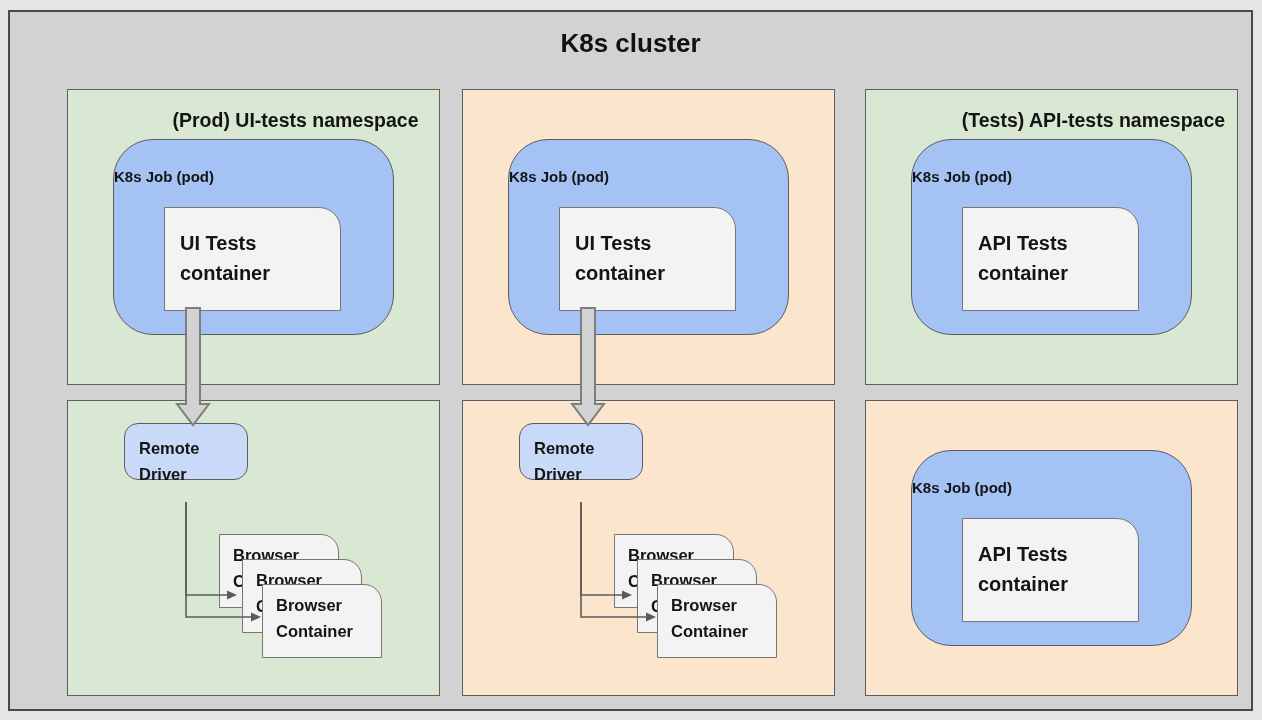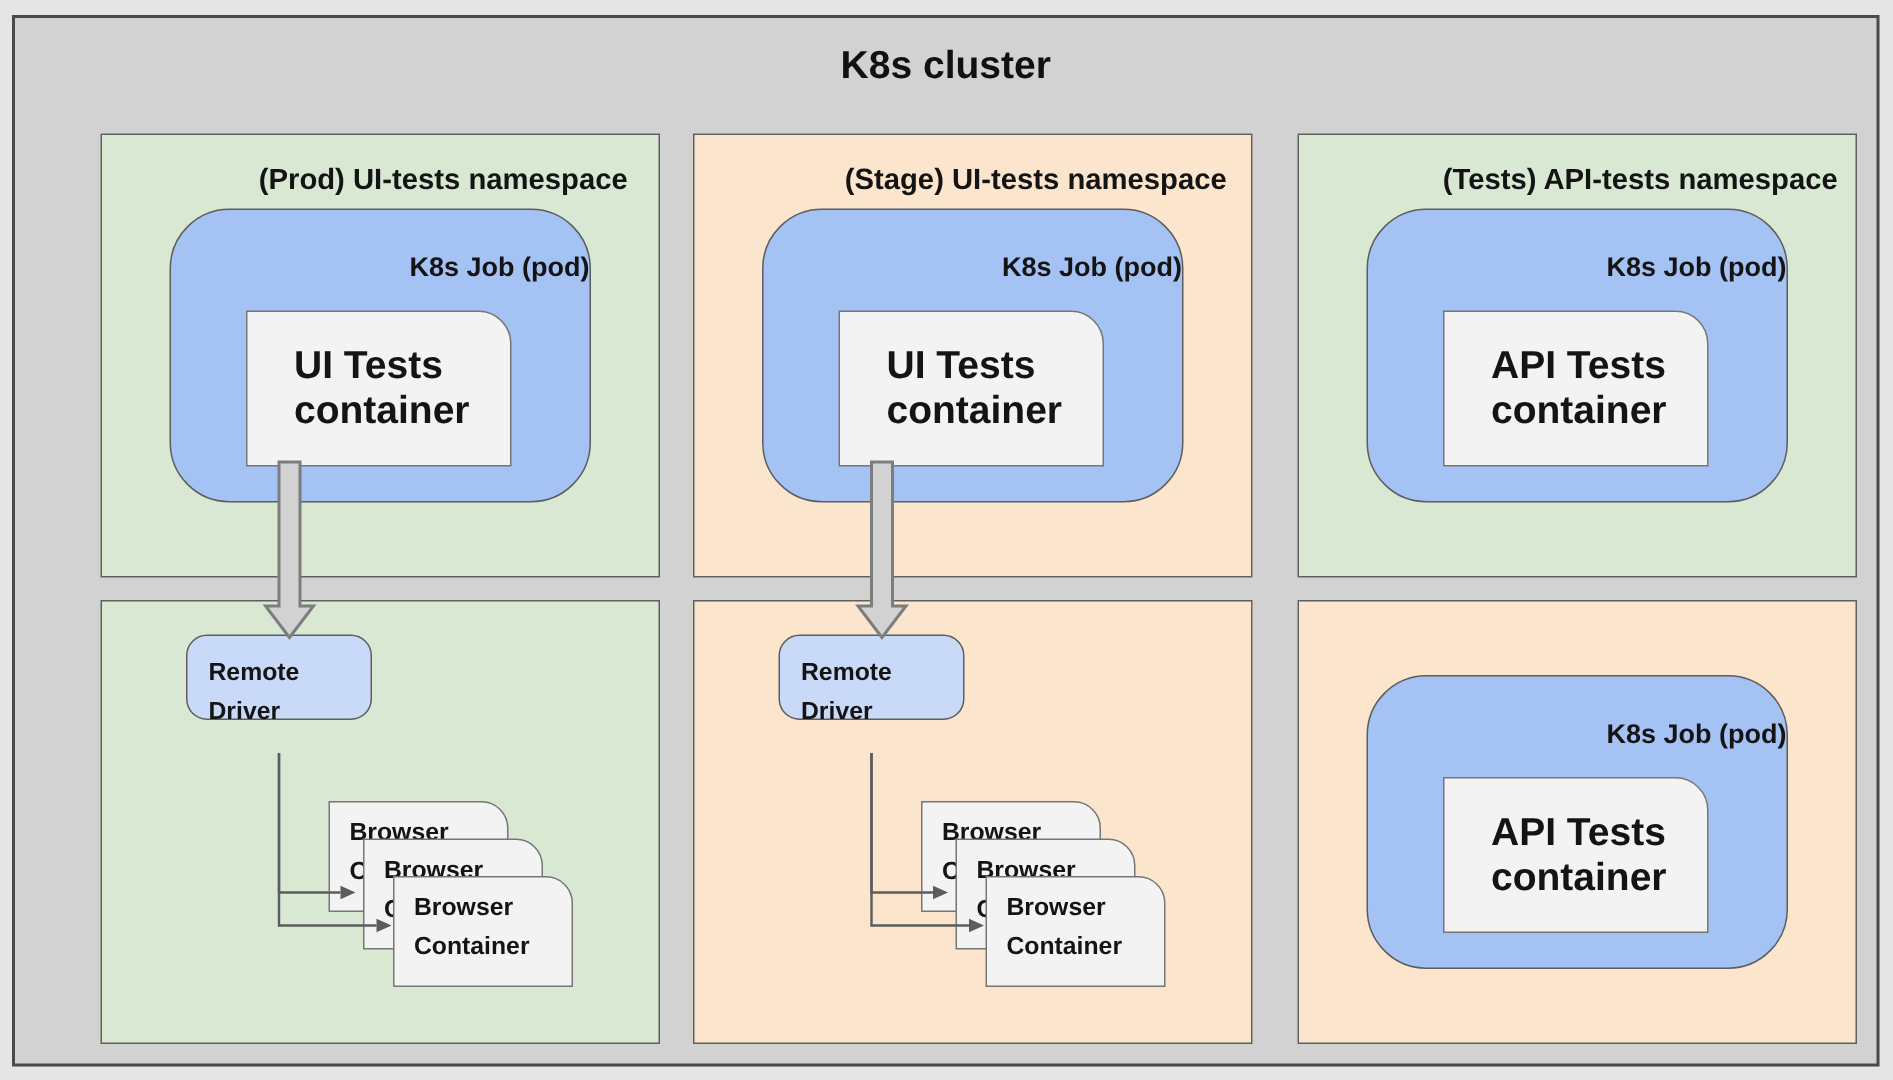--- a/index.html
+++ b/index.html
@@ -36,31 +36,31 @@
   .ns.pos-r2c1 { left:57px;  top:388px; }
   .ns.pos-r2c2 { left:452px; top:388px; }
   .ns.pos-r2c3 { left:855px; top:388px; }
   
   .pod {
     position:absolute; left:45px; top:49px; width:281px; height:196px;
     background:var(--pod_bg); border:1.5px solid #5d5d5d; border-radius:40px;
   }
   .pod-label {
     position:absolute; left:0; top:28px; width:100%;
-    text-align:right; font-size:18px;
+    text-align:left; font-size:15px;
   }
   
   .cbox {
     position:absolute; left:50px; top:67px; width:177px; height:104px;
     background:var(--container_bg); border:1.5px solid #767676;
     border-top-right-radius:22px;
   }
   .cbox-label {
     padding:20px 0 0 15px; width:135px;
-    font-size:26px; line-height:30px;margin-left:16px;
+    font-size:20px; line-height:30px;
   }
   
   .driver {
     position:absolute; left:56px; top:22px; width:124px; height:57px;
     background:var(--driver_bg); border:1.5px solid #5d5d5d; border-radius:14px;
   }
   .driver-label {
     padding:11px 0 0 14px; width:90px;
     font-size:16.5px; line-height:26px;
   }
@@ -97,21 +97,20 @@
       <div class="ns-label">(Prod) UI-tests namespace</div>
       <div class="pod">
         <div class="pod-label">K8s Job (pod)</div>
         <div class="cbox">
           <div class="cbox-label">UI Tests container</div>
         </div>
       </div>
     </div>
 
     <div class="ns stage pos-r1c2">
-      <div class="ns-label">(Stage) UI-tests namespace</div>
       <div class="pod">
         <div class="pod-label">K8s Job (pod)</div>
         <div class="cbox">
           <div class="cbox-label">UI Tests container</div>
         </div>
       </div>
     </div>
 
     <div class="ns prod pos-r1c3">
       <div class="ns-label">(Tests) API-tests namespace</div>

